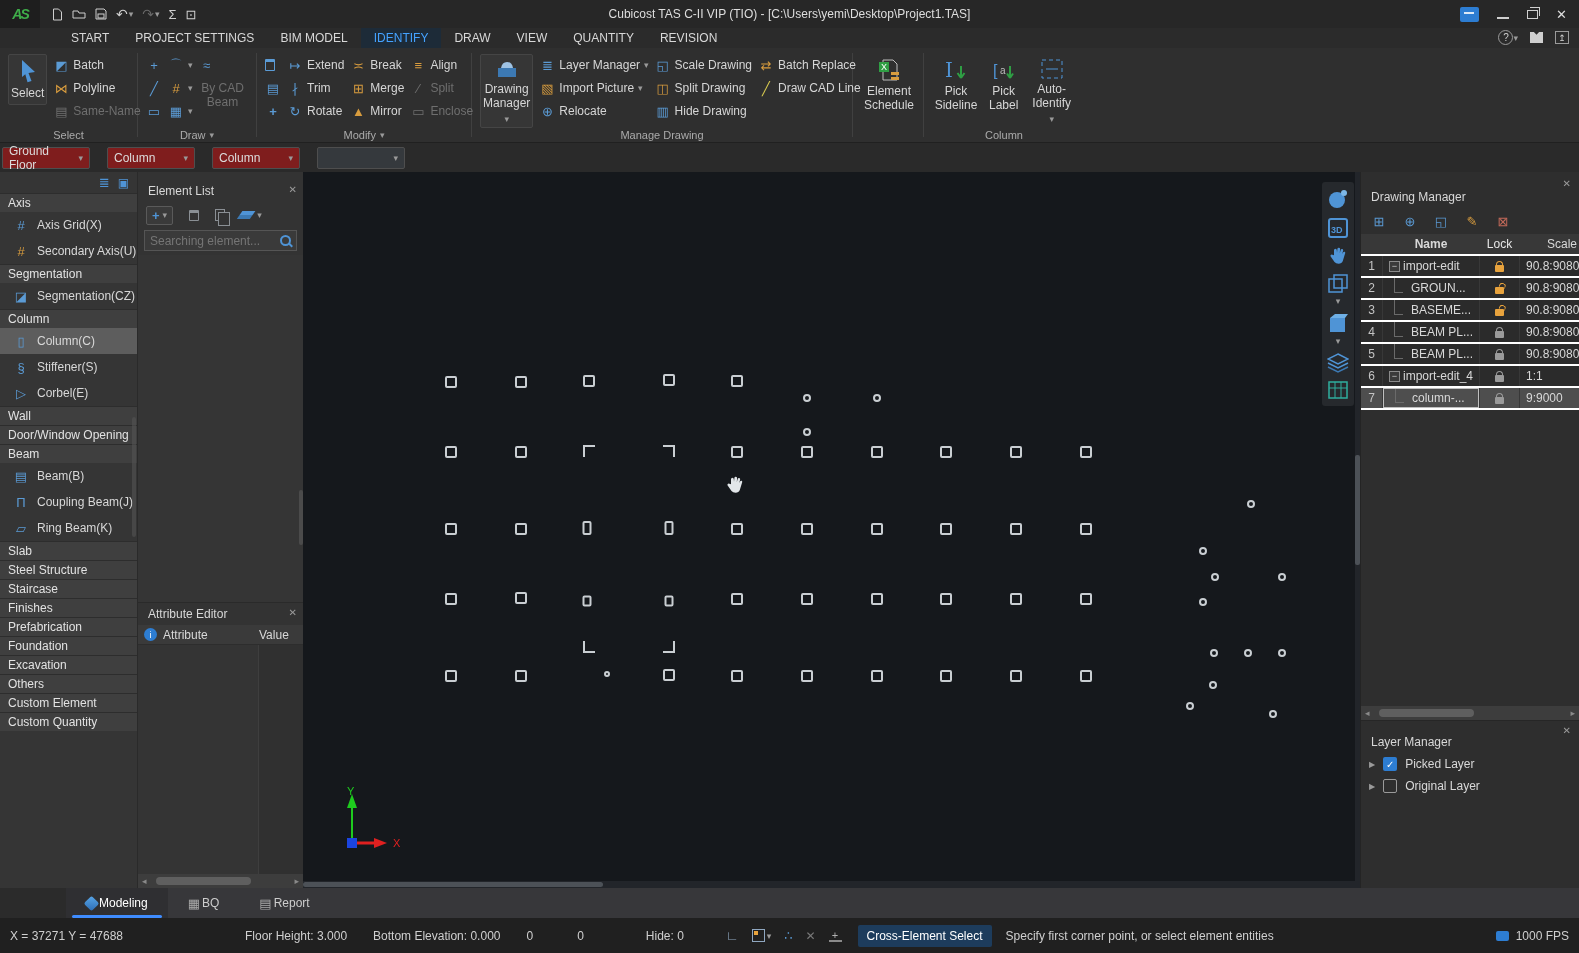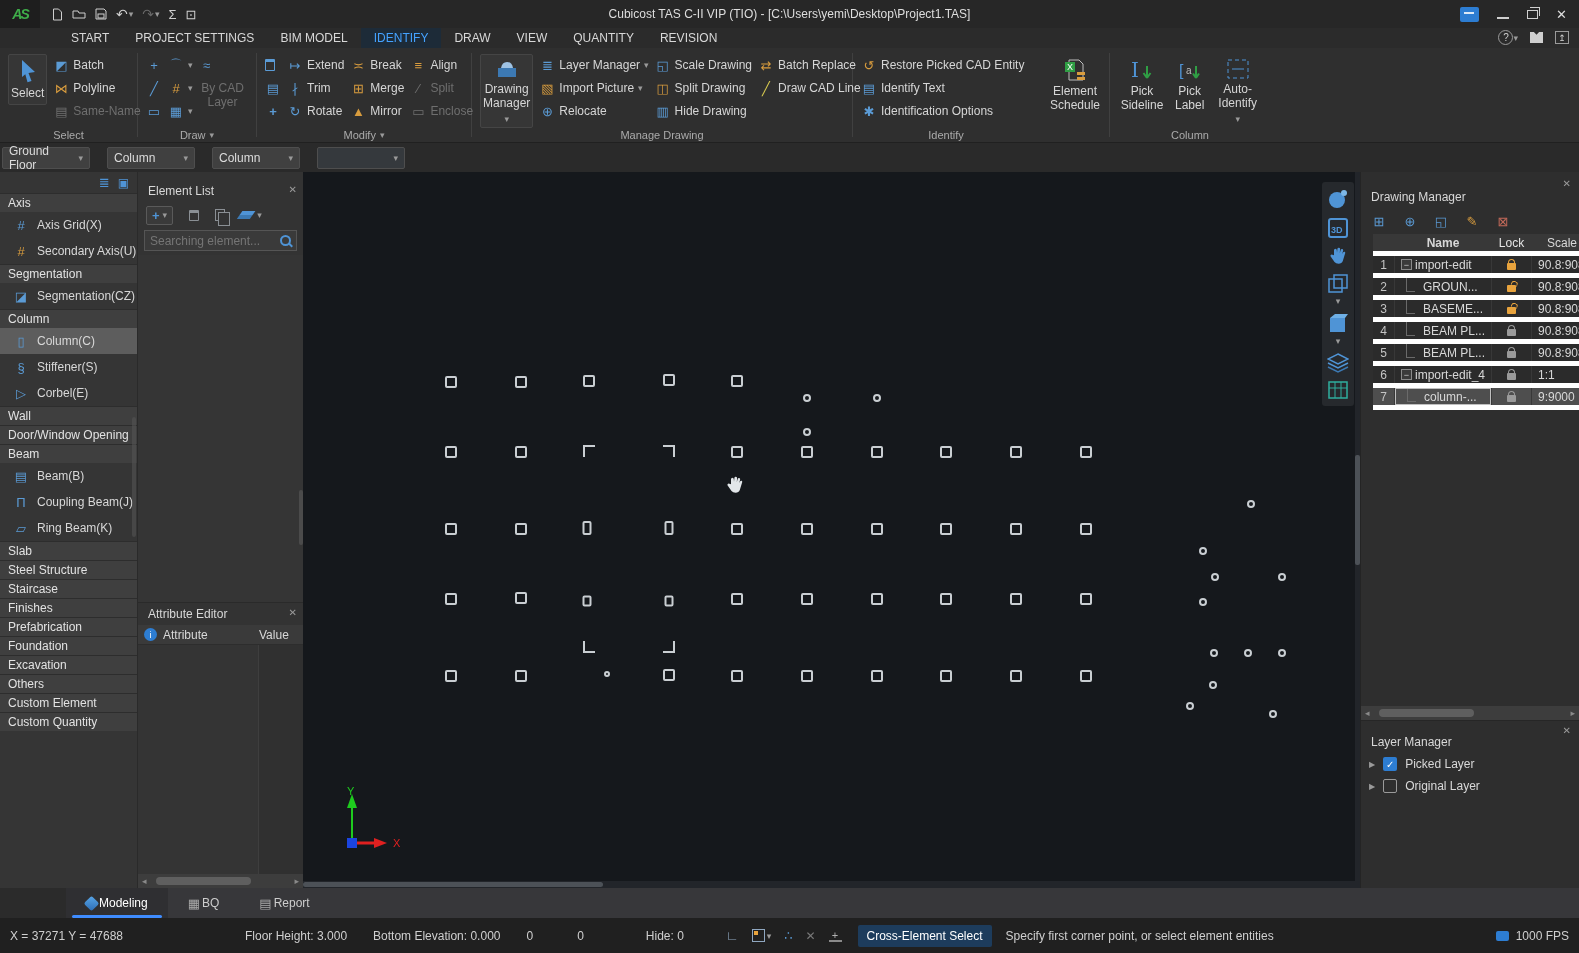--- a/index.html
+++ b/index.html
@@ -86,21 +86,21 @@
   .rglabel{position:absolute;bottom:1px;left:0;right:0;text-align:center;color:#ababab;font-size:11px;display:flex;justify-content:center;gap:4px;}
   .bigbtn{display:flex;flex-direction:column;align-items:center;justify-content:flex-start;gap:3px;width:58px;padding:3px 2px;background:#363636;border:1px solid #454545;border-radius:2px;color:#d6d6d6;text-align:center;line-height:1.15;font-size:12px;}
   .bigbtn.noframe{background:transparent;border-color:transparent;}
   .rcol{display:flex;flex-direction:column;justify-content:flex-start;gap:1px;}
   .rbtn{height:22px;display:flex;align-items:center;gap:4px;color:#d6d6d6;font-size:12px;white-space:nowrap;}
   .rbtn.dis{color:#6f6f6f;}
   .bycad{color:#6f6f6f;font-size:12px;text-align:center;line-height:1.2;margin-top:4px;width:48px;}
 
   
   .selectrow{height:29px;background:#2a2a2a;display:flex;align-items:center;gap:17px;padding-left:2px;}
-  .dd{width:88px;height:22px;background:#404040;border:1px solid #4e4e4e;border-radius:2px;display:flex;align-items:center;justify-content:space-between;padding:0 6px;color:#dcdcdc;}
+  .dd{width:88px;height:22px;background:#7f1d1d;border:1px solid #4e4e4e;border-radius:2px;display:flex;align-items:center;justify-content:space-between;padding:0 6px;color:#dcdcdc;}
 
   
   .main{display:flex;height:716px;}
 
   
   .sidebar{width:137px;background:#353535;display:flex;flex-direction:column;position:relative;}
   .sb-tools{height:21px;display:flex;justify-content:flex-end;align-items:center;gap:8px;padding:0 8px;}
   .sb-h{height:19px;background:#3f3f3f;border-top:1px solid #2d2d2d;display:flex;align-items:center;padding:0 8px;color:#e2e2e2;white-space:nowrap;overflow:hidden;}
   .sb-i{height:26px;display:flex;align-items:center;gap:7px;padding-left:12px;color:#d8d8d8;white-space:nowrap;overflow:hidden;}
   .sb-i.sel{background:#5d5d5d;}
@@ -155,21 +155,21 @@
   .canvas-vscroll .thumb{position:absolute;top:283px;height:110px;left:0;right:0;background:#4c5157;border-radius:2px;}
   .canvas-hscroll{position:absolute;left:0;right:5px;bottom:0;height:7px;background:#22252a;}
   .canvas-hscroll .thumb{position:absolute;left:0;width:300px;top:1px;bottom:1px;background:#4c5157;border-radius:3px;}
   .ucs{position:absolute;left:24px;top:612px;}
   .handcur{position:absolute;left:432px;top:313px;transform:translate(-50%,-50%);}
 
   
   .rightpanel{width:219px;background:#2e2e2e;border-left:1px solid #242424;display:flex;flex-direction:column;position:relative;}
   .dm-toolbar{height:26px;display:flex;align-items:center;gap:15px;padding:0 10px;flex:none;}
   .dm-table{flex:none;}
-  .dmr{display:flex;align-items:center;height:22px;border-bottom:5px solid #ffffff;background:#2b2b2b;margin-left:12px;}
+  .dmr{display:flex;align-items:center;height:22px;border-bottom:2px solid #ffffff;background:#2b2b2b;}
   .dmr.head{background:#383838;color:#e6e6e6;}
   .dmr.sel{background:#4e4e4e;}
   .dmr .cnum{width:22px;text-align:center;color:#c4c4c4;flex:none;border-right:1px solid #383838;align-self:stretch;display:flex;align-items:center;justify-content:center;}
   .dmr .cname{width:96px;flex:none;display:flex;align-items:center;gap:3px;padding-left:4px;color:#d8d8d8;white-space:nowrap;overflow:hidden;align-self:stretch;}
   .dmr .clock{width:40px;flex:none;display:flex;justify-content:center;align-self:stretch;align-items:center;border-left:1px solid #383838;}
   .dmr .cscale{flex:1;padding-left:6px;color:#d8d8d8;white-space:nowrap;overflow:hidden;border-left:1px solid #383838;align-self:stretch;display:flex;align-items:center;}
   .dmr.head .cname{justify-content:center;padding-left:0;font-weight:bold;}
   .dmr.head .clock{color:#e6e6e6;} .dmr.head .cscale{justify-content:flex-end;padding-right:2px;}
   .tx{width:11px;height:11px;border:1px solid #8a8a8a;background:#3a3a3a;flex:none;display:inline-flex;align-items:center;justify-content:center;margin-left:2px;}
   .treeline{width:14px;height:18px;border-left:1px solid #6a6a6a;position:relative;flex:none;margin-left:7px;margin-top:-8px;}
@@ -319,21 +319,21 @@
         </div>
       <div class="rbtn">
           <span class="g b g-hatch"></span>
           <i class="icn icn-caret"></i>
         </div>
     </div>
     <div class="rcol">
       <div class="rbtn">
           <span class="g b g-spline"></span>
         </div>
-      <div class="bycad">By CAD Layer</div>
+      <div class="bycad">By CAD Beam</div>
     </div>
     <div class="rglabel">
         <span>Draw</span>
         <i class="icn icn-caret"></i>
       </div>
   </div>
   <div class="rsep"></div>
 
   <div class="rgroup" style="width:214px;">
     <div class="rcol">
@@ -444,39 +444,20 @@
           <span class="g yl g-drawcad"></span>
           <span>Draw CAD Line</span>
         </div>
     </div>
     <div class="rglabel">
         <span>Manage Drawing</span>
       </div>
   </div>
   <div class="rsep"></div>
 
-  <div class="rgroup" style="width:186px;">
-    <div class="rcol">
-      <div class="rbtn">
-          <span class="g o g-restore"></span>
-          <span>Restore Picked CAD Entity</span>
-        </div>
-      <div class="rbtn">
-          <span class="g b g-idtext"></span>
-          <span>Identify Text</span>
-        </div>
-      <div class="rbtn">
-          <span class="g b g-idopt"></span>
-          <span>Identification Options</span>
-        </div>
-    </div>
-    <div class="rglabel">
-        <span>Identify</span>
-      </div>
-  </div>
 
   <div class="rgroup" style="width:70px;">
     <div class="bigbtn noframe">
       <svg width="24" height="24">
           <path d="M6 2h10l4 4v16H6z" fill="none" stroke="#bfbfbf"></path>
           <rect x="2" y="4" width="10" height="10" fill="#2f9e44"></rect>
           <text x="4" y="12" font-size="9" fill="#fff">X</text>
           <rect x="14" y="14" width="8" height="3" fill="#d89c3e"></rect>
           <rect x="14" y="19" width="8" height="3" fill="#d89c3e"></rect>
         </svg>

